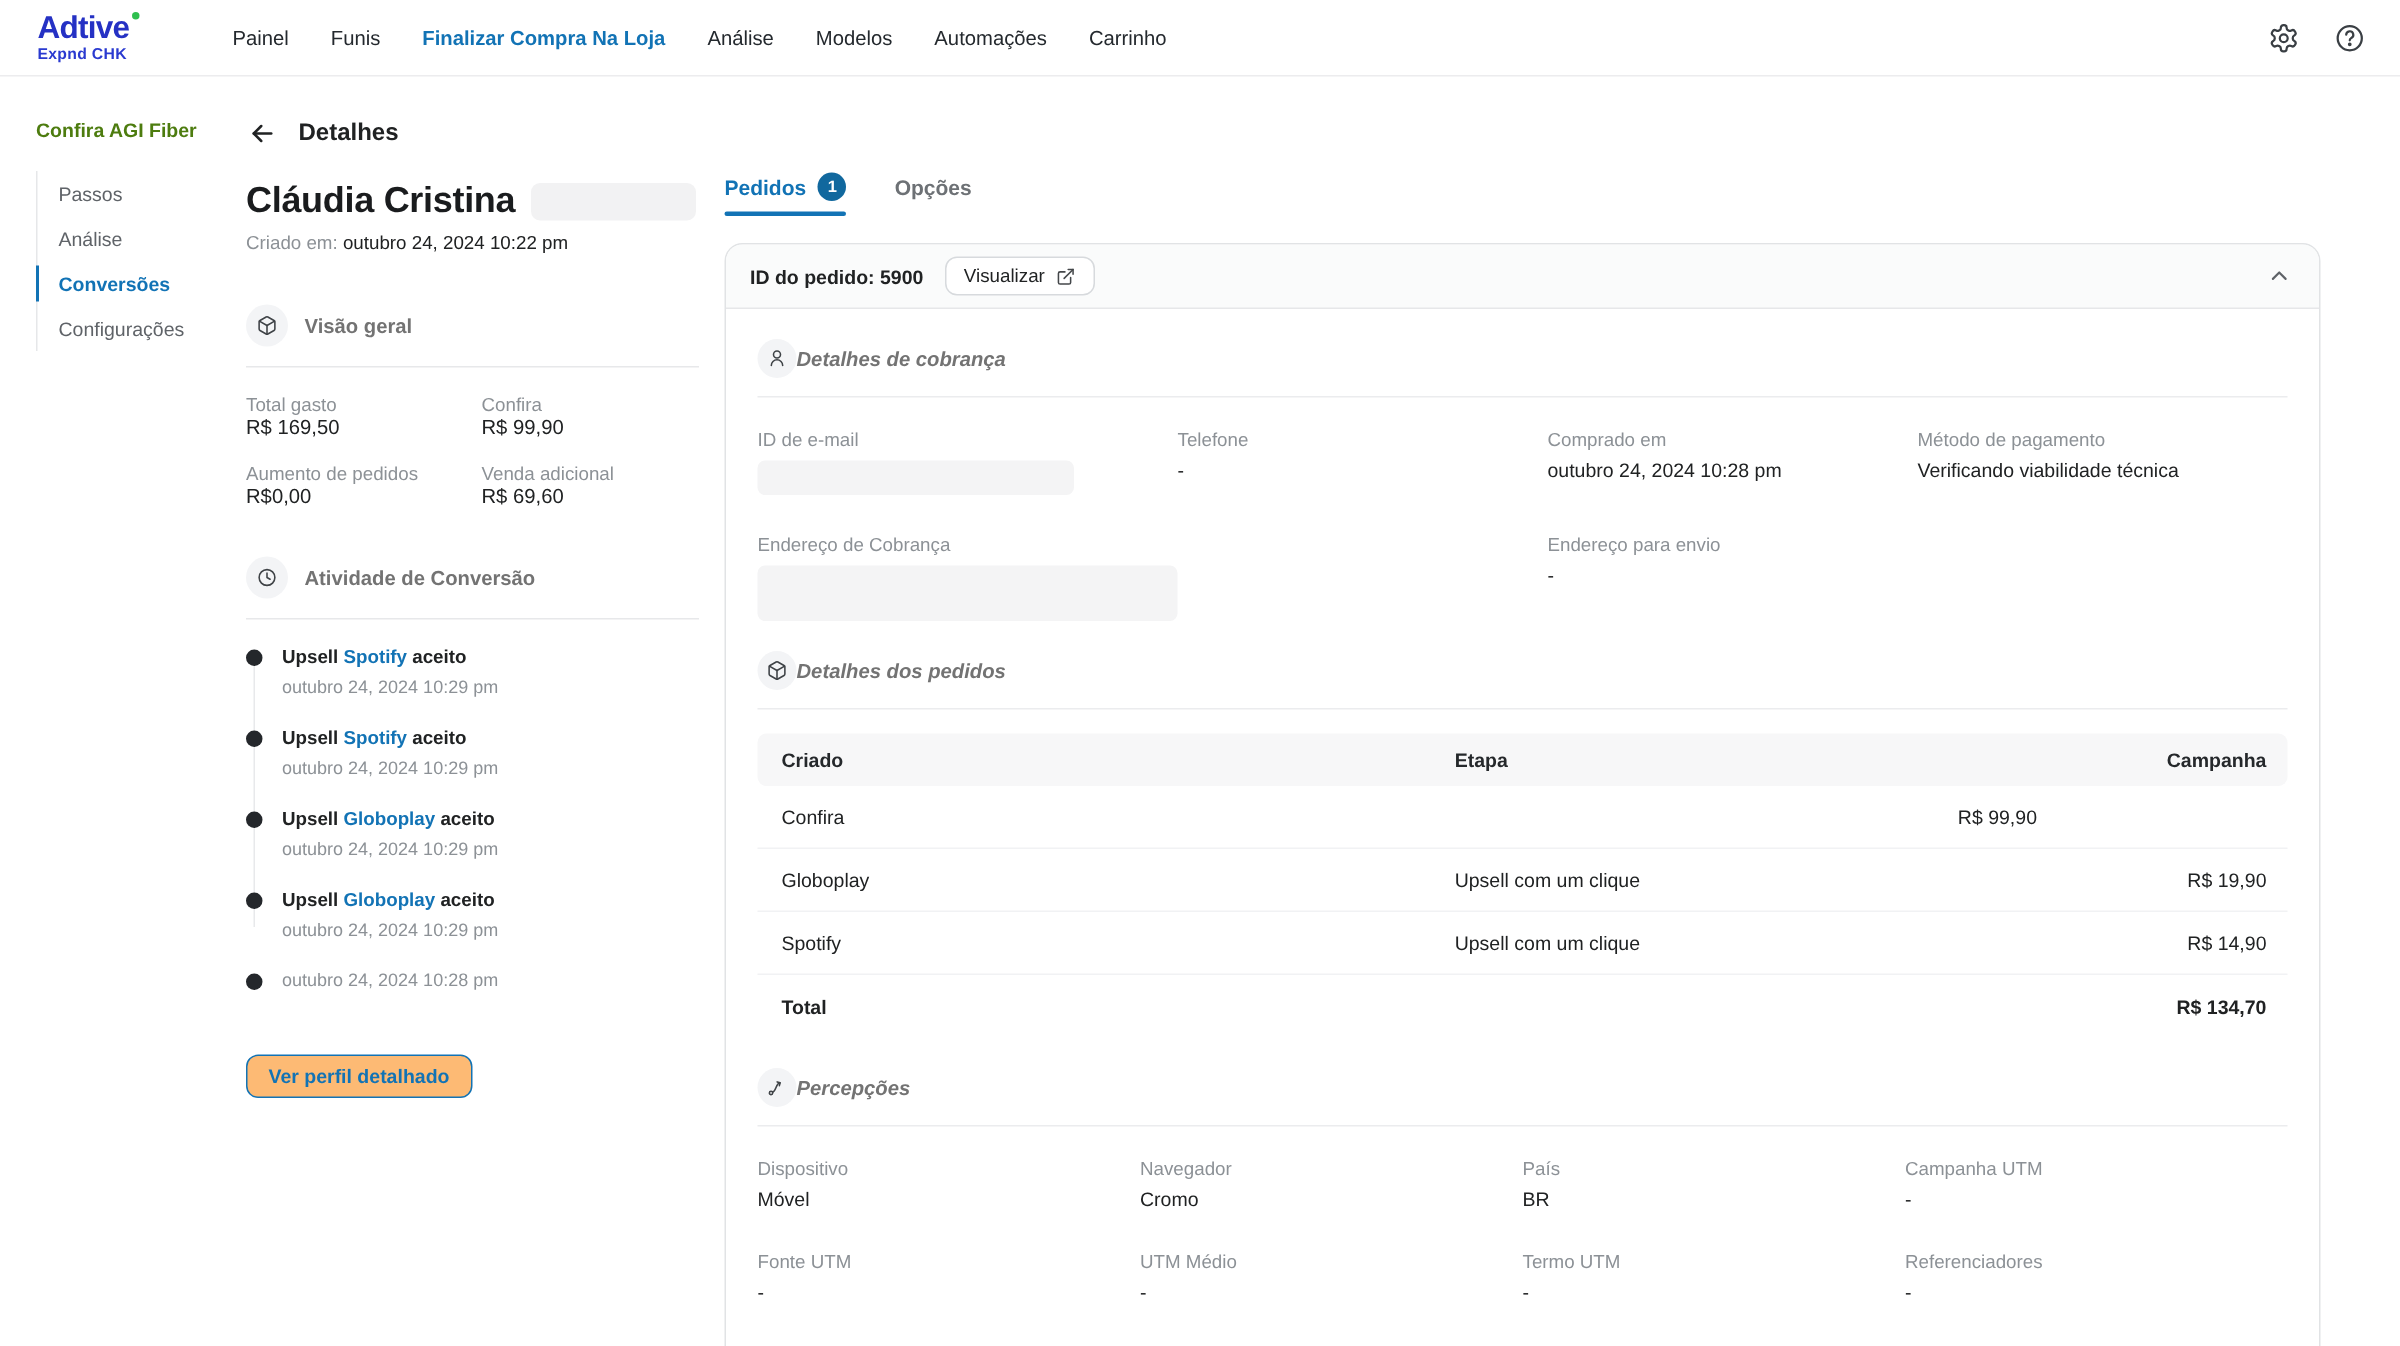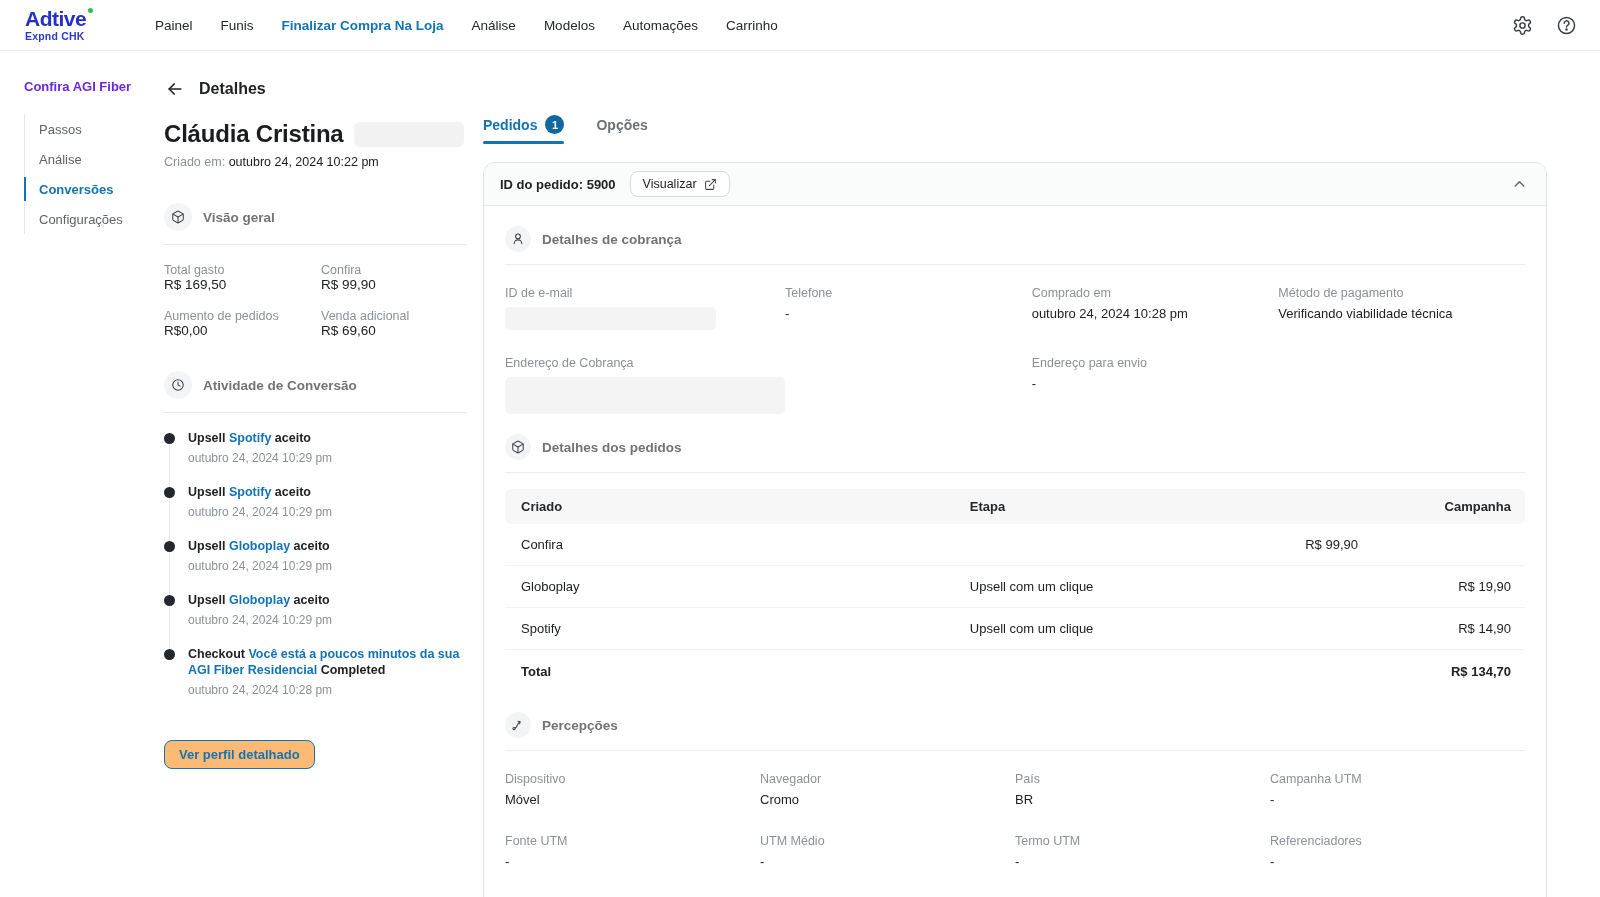--- a/index.html
+++ b/index.html
@@ -14,21 +14,21 @@
   .brand-dot { position:absolute; left:63px; top:0px; width:5px; height:5px; border-radius:50%; background:#2fbf4f; }
   .brand-sub { font-size:10.5px; font-weight:700; color:#2a3ad0; margin-top:2px; letter-spacing:0.2px; }
   .nav-links { display:flex; align-items:center; gap:28px; margin-left:2px; }
   .nav-link { font-size:13.5px; font-weight:500; color:#24292e; text-decoration:none; cursor:pointer; }
   .nav-link.active { color:#1273b5; font-weight:600; }
   .nav-right { margin-left:auto; display:flex; align-items:center; gap:20px; }
   .icon-btn { width:24px; height:24px; display:flex; align-items:center; justify-content:center; cursor:pointer; }
 
   
   .sidebar { position:absolute; left:24px; top:79px; width:132px; }
-  .sidebar-title { font-size:13px; font-weight:600; color:#6d28d9; }
+  .sidebar-title { font-size:13px; font-weight:600; color:#4d7c0f; }
   .sidebar-list { list-style:none; margin-top:20px; border-left:1px solid #e6e7e9; }
   .sidebar-item { position:relative; height:30px; display:flex; align-items:center; padding-left:14px;
     font-size:13px; color:#5f6368; cursor:pointer; }
   .sidebar-item.active { color:#1273b5; font-weight:600; }
   .sidebar-item.active::before { content:''; position:absolute; left:-1px; top:3px; bottom:3px; width:2px; background:#1273b5; }
 
   
   .left-col { position:absolute; left:164px; top:78px; width:302px; }
   .detail-header { display:flex; align-items:center; gap:13px; }
   .back-btn { width:22px; height:22px; display:flex; align-items:center; justify-content:center; cursor:pointer; }
@@ -72,21 +72,21 @@
 
   .order-card { margin-top:18px; border:1px solid #e1e3e5; border-radius:12px; background:#fff; overflow:hidden; }
   .card-header { display:flex; align-items:center; gap:14px; height:43px; padding:0 16px;
     background:#fafbfb; border-bottom:1px solid #e6e7e9; }
   .order-id { font-size:13px; font-weight:700; color:#202223; }
   .view-btn { display:flex; align-items:center; gap:7px; padding:5px 12px; border:1px solid #d7dadd; border-radius:8px;
     background:#fff; font-size:12.5px; font-weight:500; color:#202223; cursor:pointer; font-family:inherit; }
   .collapse-btn { margin-left:auto; width:22px; height:22px; display:flex; align-items:center; justify-content:center; cursor:pointer; }
 
   .card-body { padding:0 21px 26px 21px; }
-  .card-section-head { display:flex; align-items:center; gap:11px; padding:20px 0 12px 0; border-bottom:1px solid #ebecee; }
+  .card-section-head { display:flex; align-items:center; padding:20px 0 12px 0; border-bottom:1px solid #ebecee;font-style:italic; }
   .card-section-head .section-icon { width:26px; height:26px; }
   .fields-grid { display:grid; grid-template-columns:repeat(4,1fr); row-gap:26px; margin-top:21px; }
   .field-label { font-size:12.5px; color:#8c9196; }
   .field-value { font-size:13px; font-weight:500; color:#202223; margin-top:6px; }
   .redact-sm { width:211px; height:23px; border-radius:5px; background:#f4f4f5; margin-top:7px; }
   .redact-lg { width:280px; height:37px; border-radius:5px; background:#f4f4f5; margin-top:7px; }
   .col3 { grid-column:3; }
 
   .otable { margin-top:16px; font-size:13px; }
   .otable-head { display:grid; grid-template-columns:44% 41% 15%; background:#f7f7f8; border-radius:6px;
@@ -238,25 +238,20 @@
         <span class="event-dot"></span>
         <div class="event-title">
           <span>Upsell</span>
           <a class="event-link">Globoplay</a>
           <span>aceito</span>
         </div>
         <div class="event-date">outubro 24, 2024 10:29 pm</div>
       </div>
       <div class="event">
         <span class="event-dot"></span>
-        <div class="event-title">
-          <span>Checkout</span>
-          <a class="event-link">Você está a poucos minutos da sua AGI Fiber Residencial</a>
-          <span>Completed</span>
-        </div>
         <div class="event-date">outubro 24, 2024 10:28 pm</div>
       </div>
     </div>
     <button class="profile-btn">Ver perfil detalhado</button>
   </div>
 </section>
 
 <section class="right-col">
   <div class="tabs">
     <div class="tab active">

